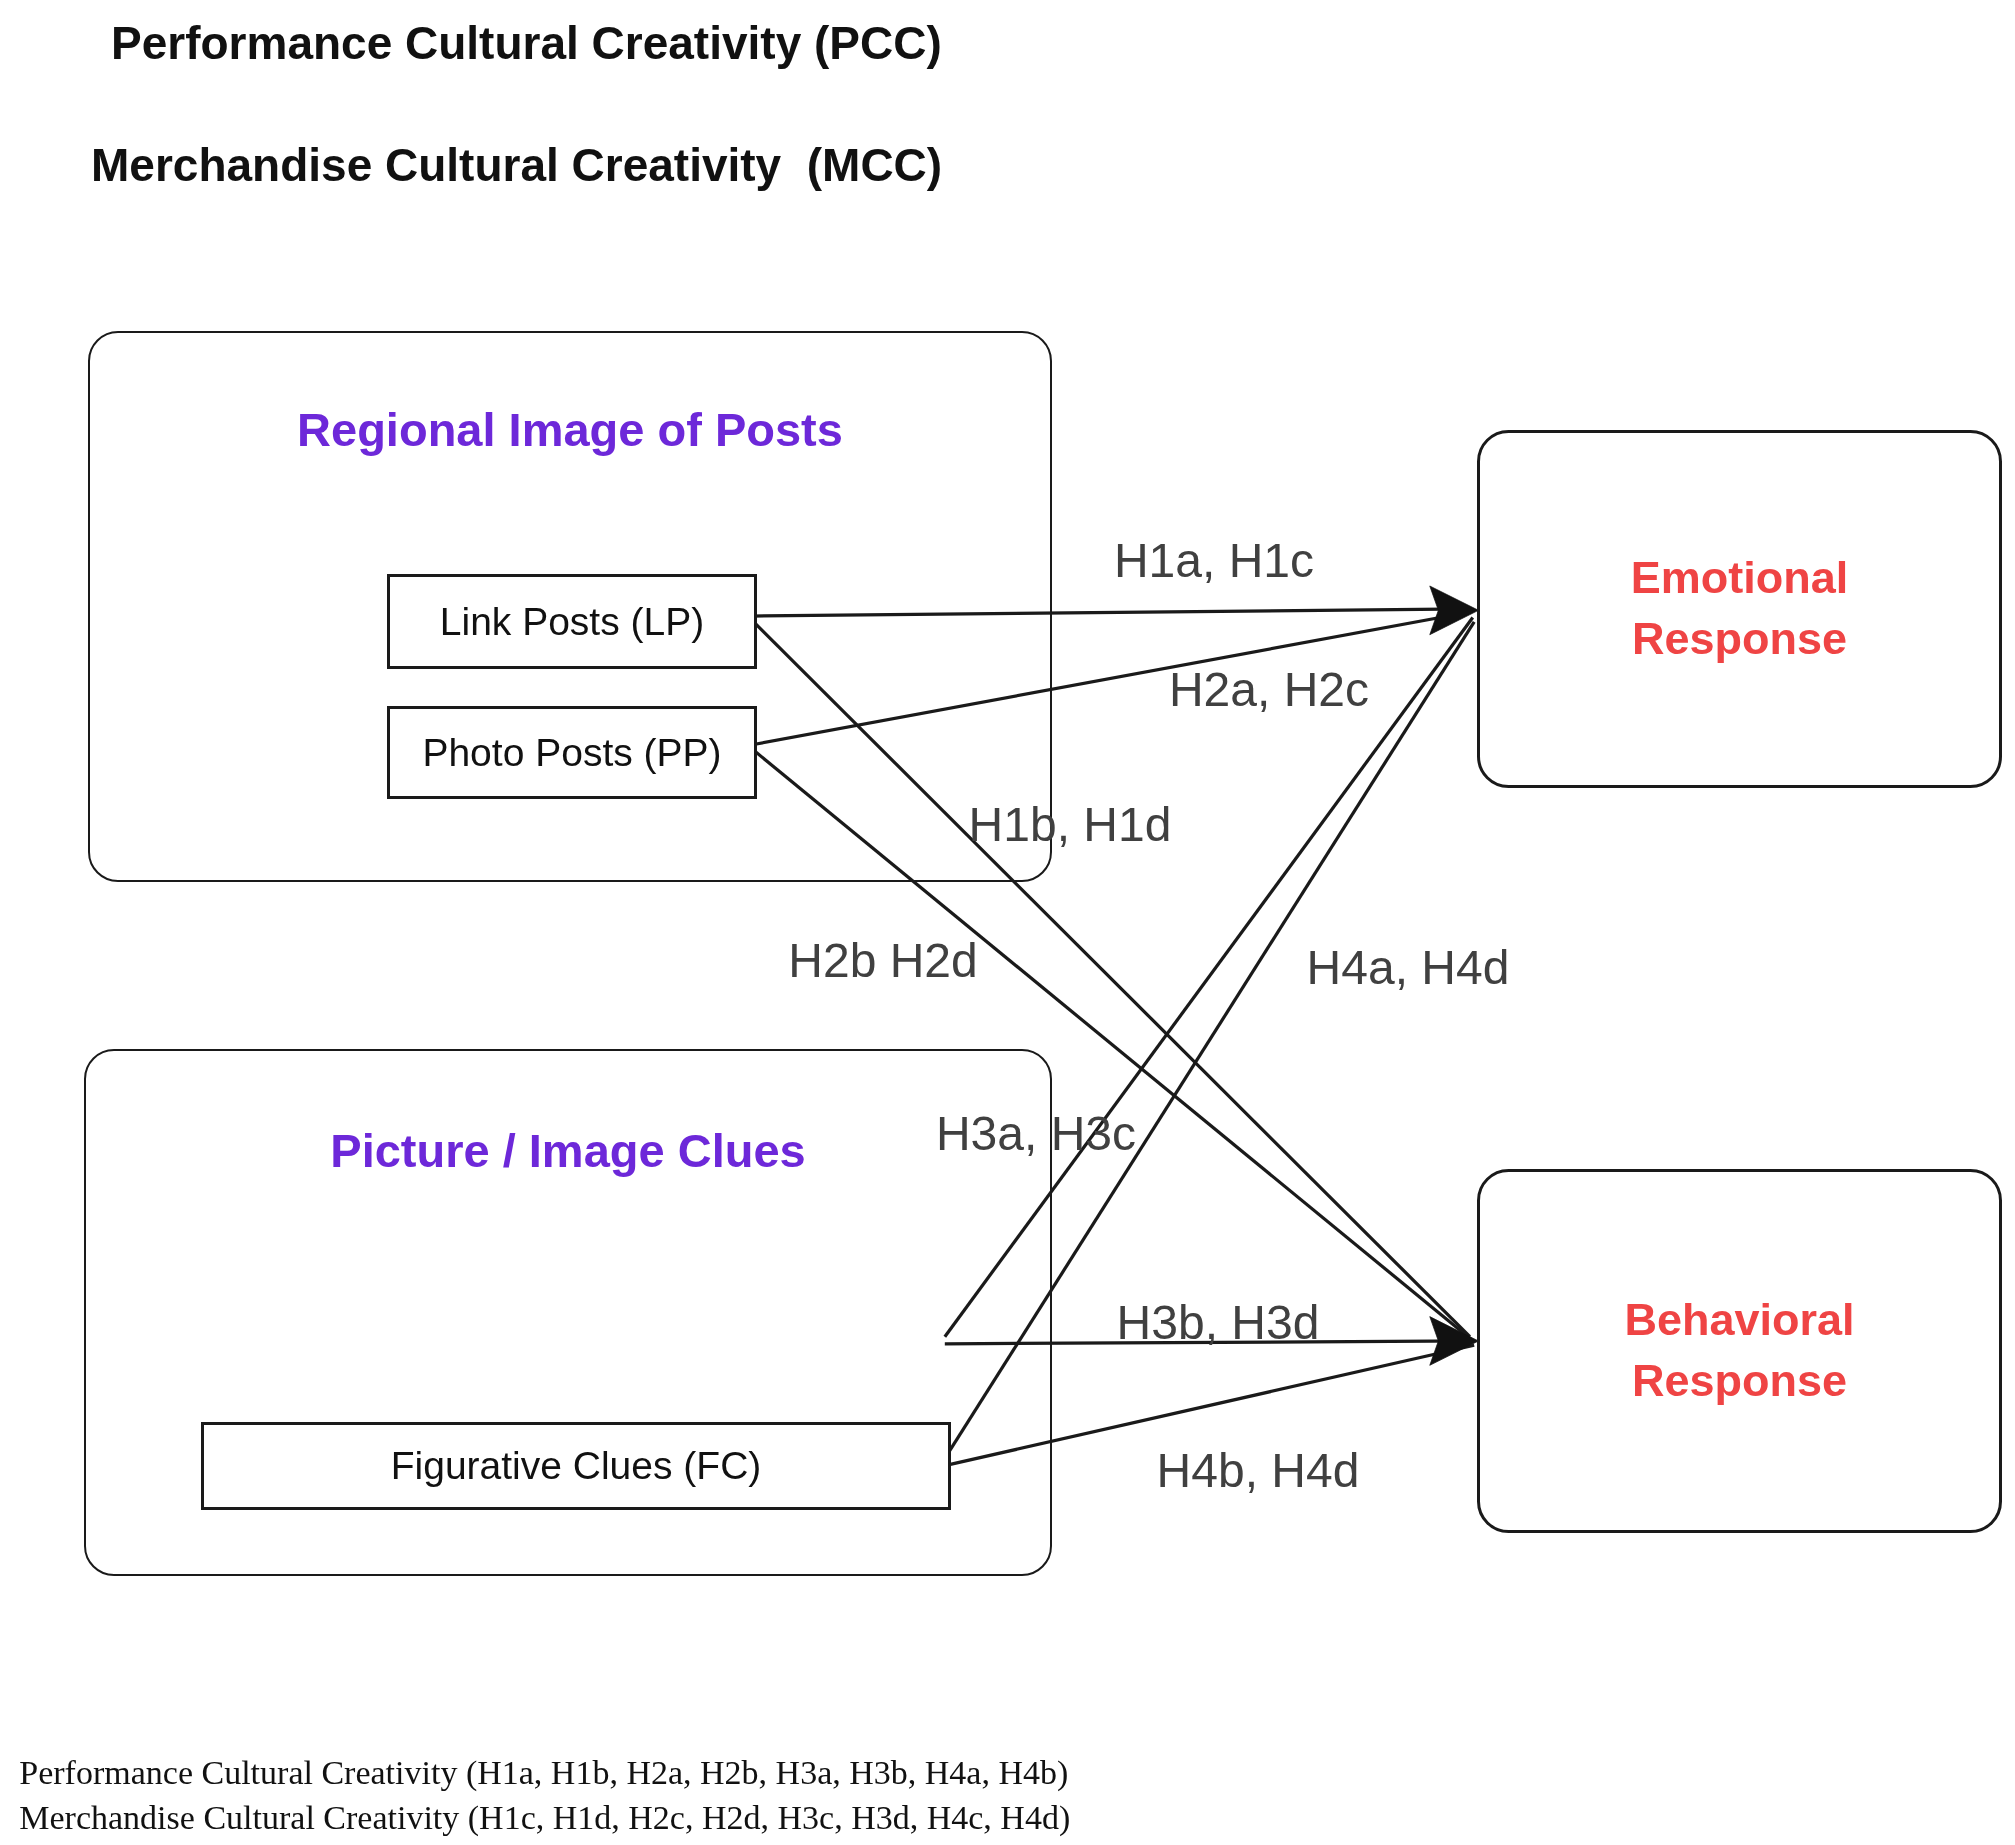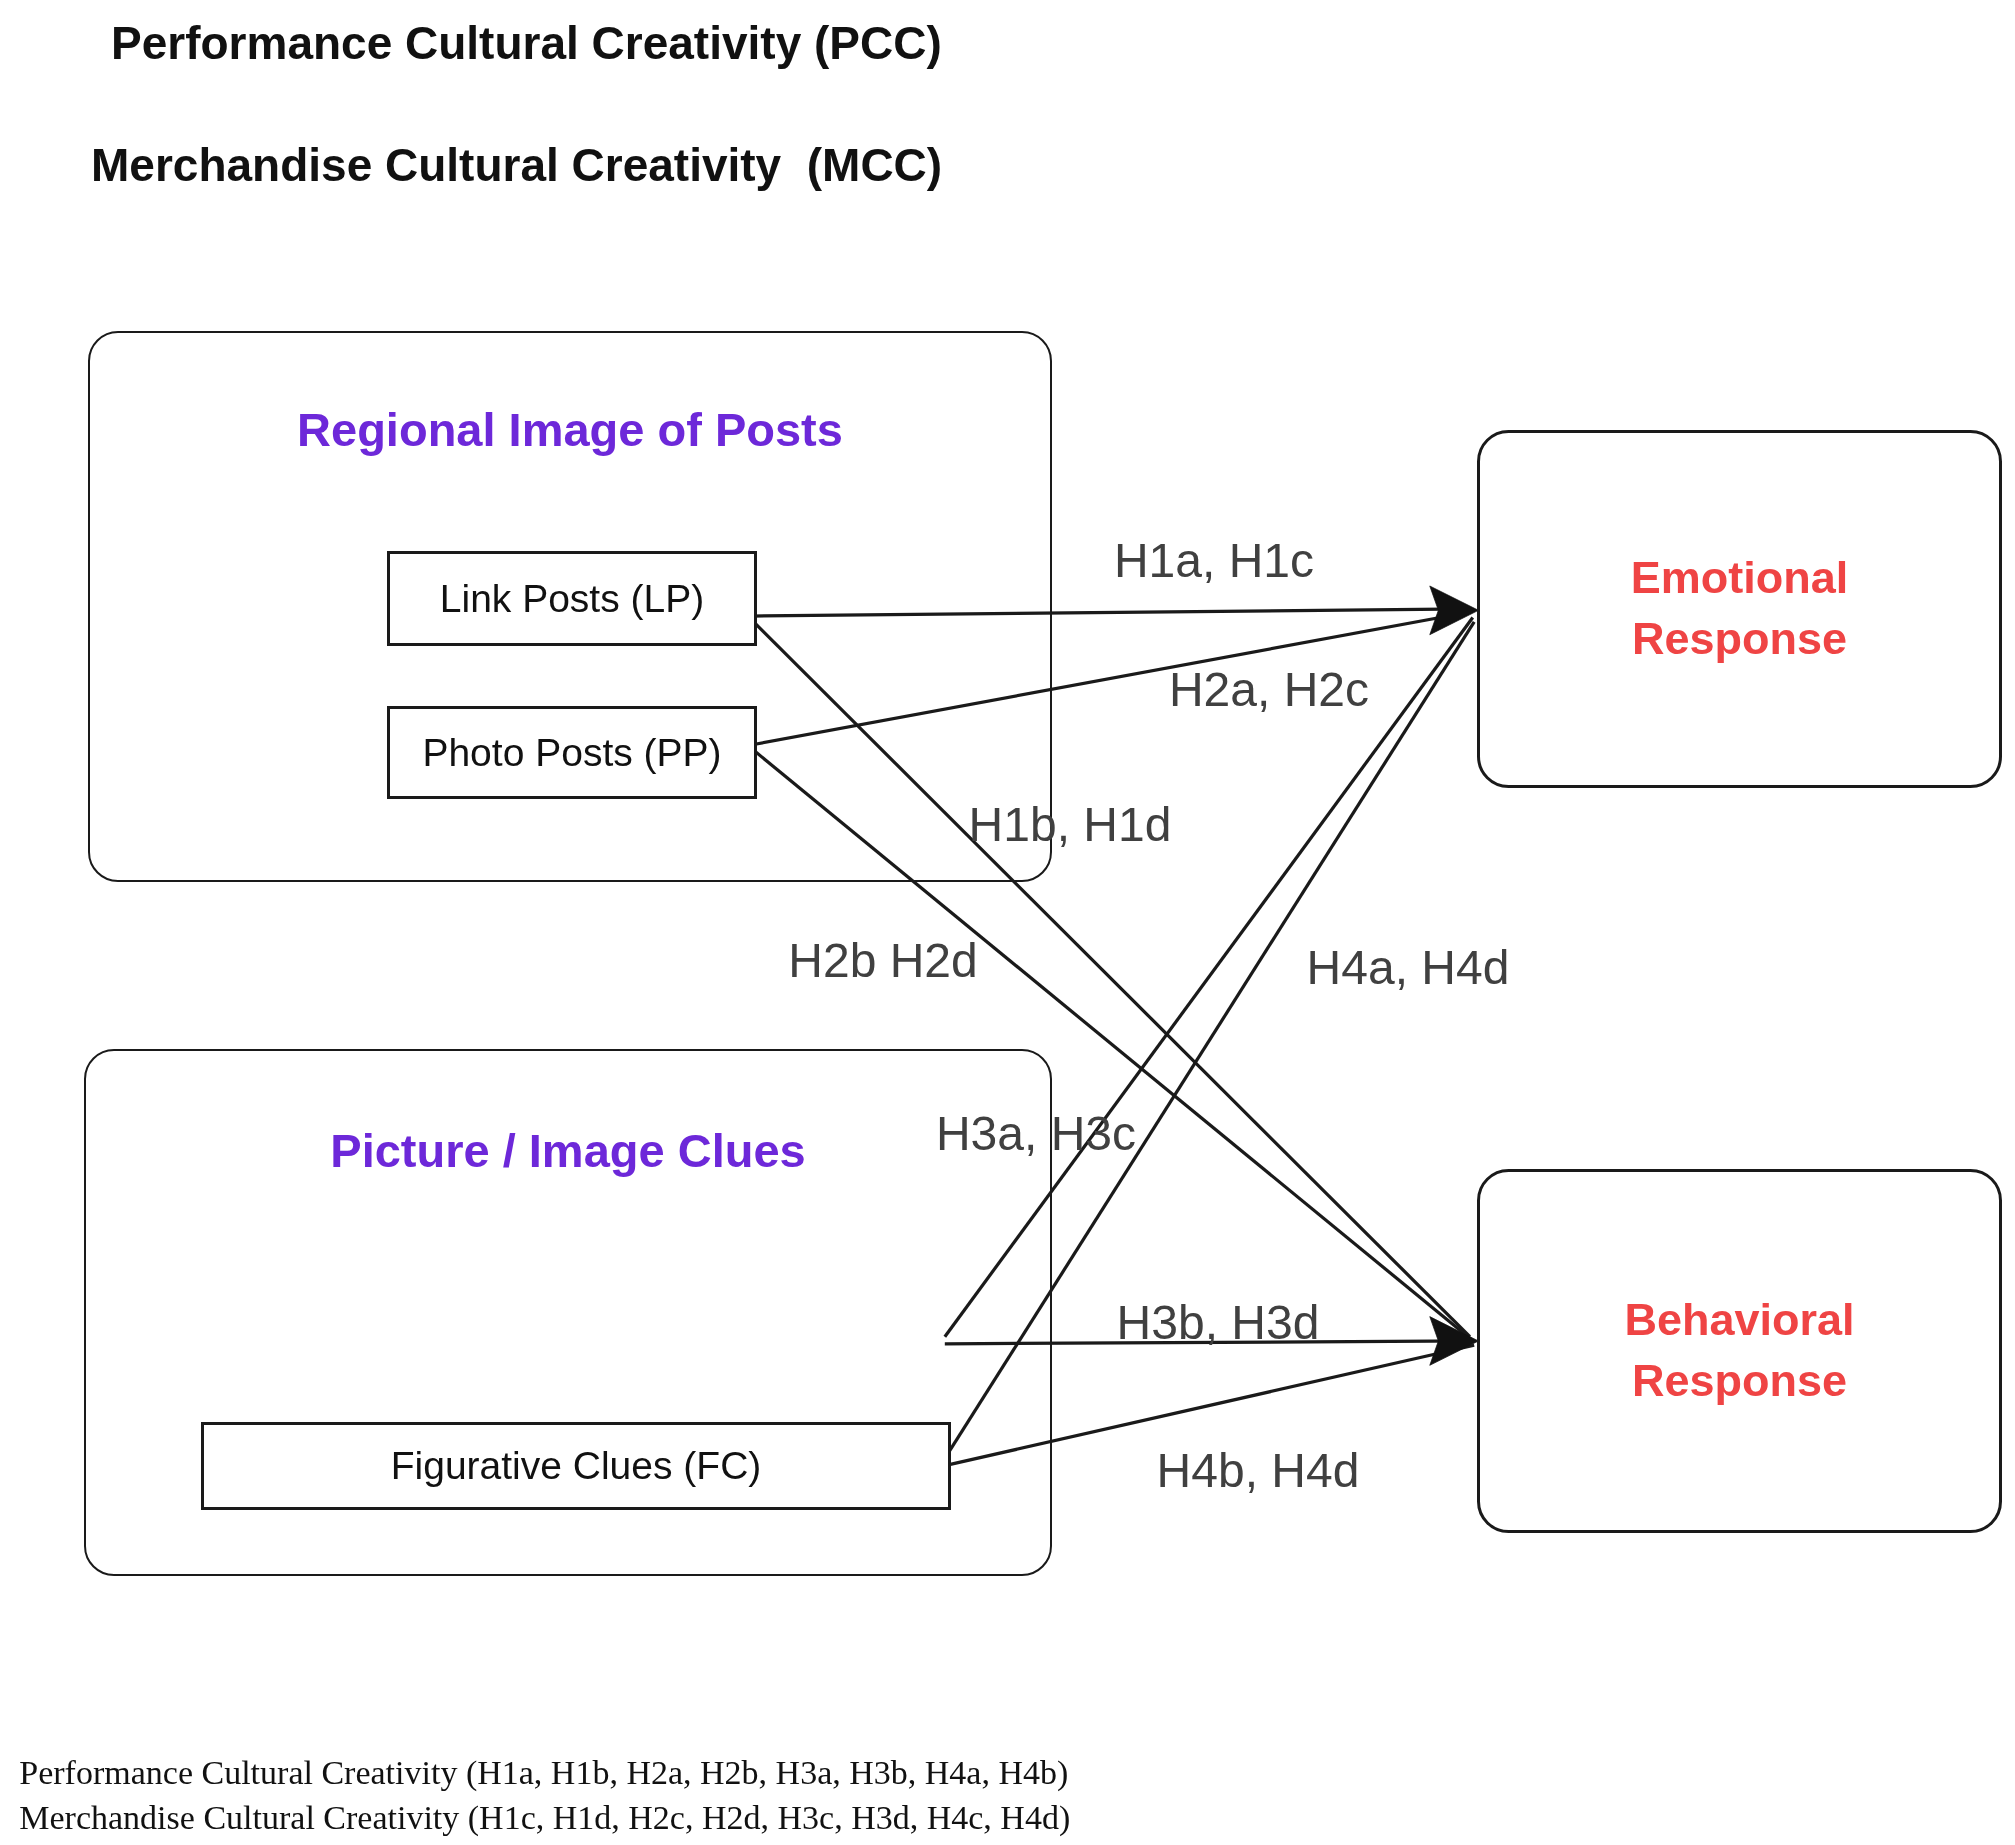--- a/index.html
+++ b/index.html
@@ -122,21 +122,21 @@
     <line x1="1319" y1="1876" x2="2056" y2="1872"></line>
     <line x1="1319" y1="2046" x2="2058" y2="1878"></line>
     <polygon points="2064,852 1996,818 2008,852 1996,886"></polygon>
     <polygon points="2064,1872 1996,1838 2008,1872 1996,1906"></polygon>
   </svg>
 
   <div class="group-box" style="left:88px; top:331px; width:960px; height:547px;">
     <div class="group-title" style="top:69px;">Regional Image of Posts</div>
   </div>
 
-  <div class="item-box" style="left:387px; top:551px; width:364px; height:89px;">Link Posts (LP)</div>
+  <div class="item-box" style="left:387px; top:574px; width:364px; height:89px;">Link Posts (LP)</div>
 
   <div class="item-box" style="left:387px; top:706px; width:364px; height:87px;">Photo Posts (PP)</div>
 
   <div class="group-box" style="left:84px; top:1049px; width:964px; height:523px;">
     <div class="group-title" style="top:72px;">Picture / Image Clues</div>
   </div>
 
 
   <div class="item-box" style="left:201px; top:1422px; width:744px; height:82px;">Figurative Clues (FC)</div>
 

